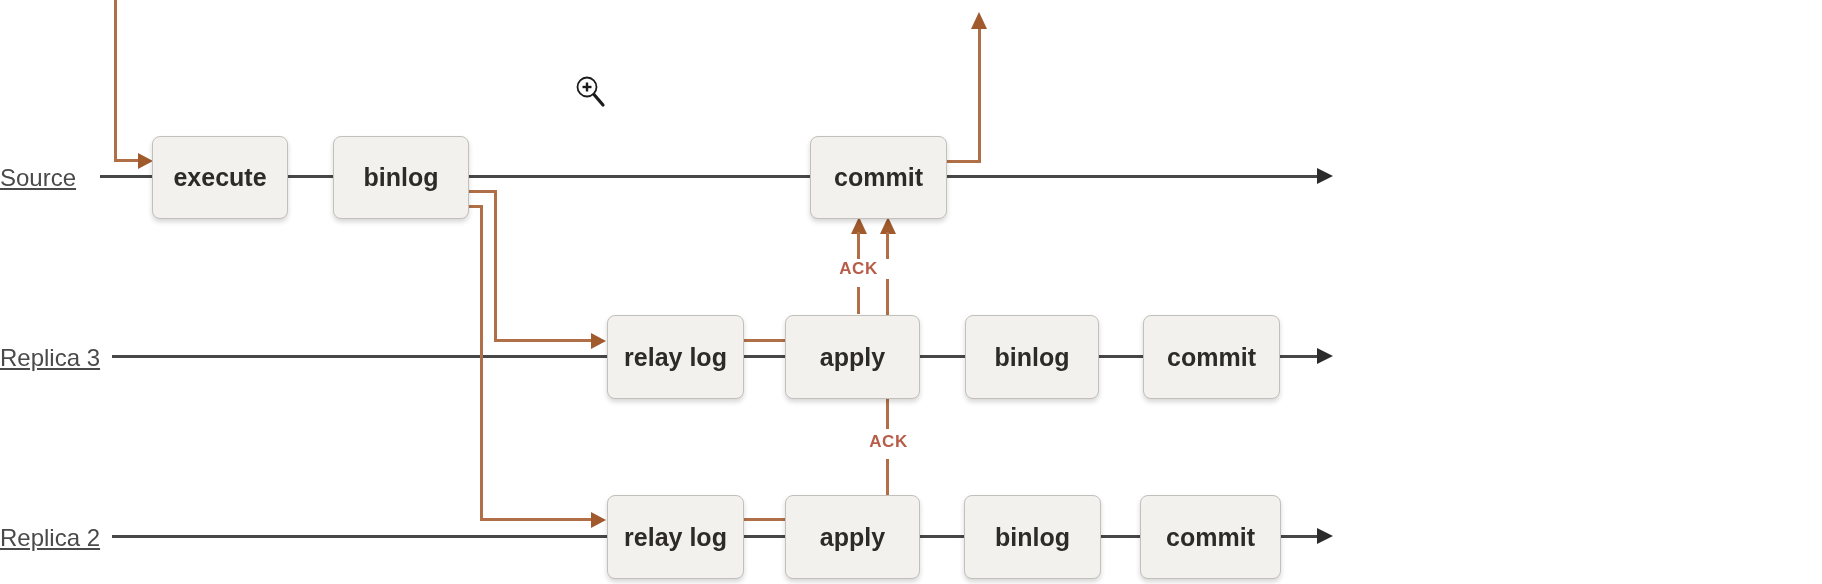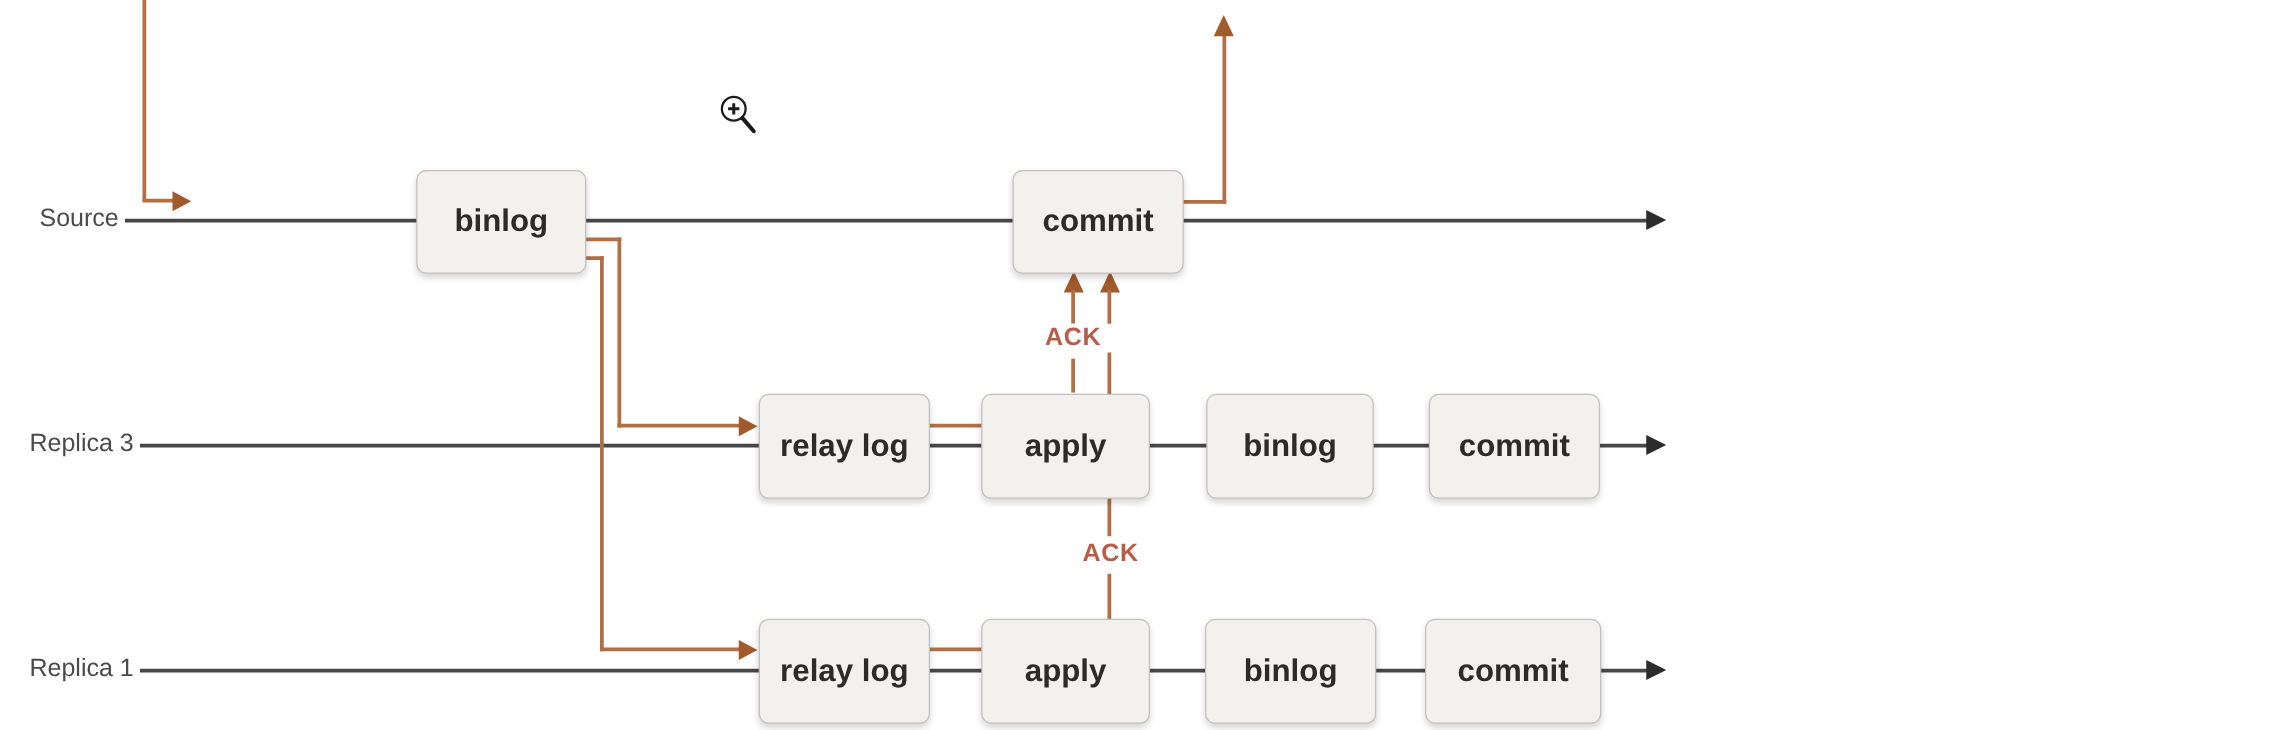--- a/index.html
+++ b/index.html
@@ -12,36 +12,36 @@
   
   .oline{position:absolute;background:var(--arrow-orange);z-index:2;}
   .arr-r-orange{position:absolute;width:0;height:0;border-top:8px solid transparent;
          border-bottom:8px solid transparent;border-left:15px solid var(--arrowhead-orange);z-index:2;}
   .arr-up-orange{position:absolute;width:0;height:0;border-left:8.5px solid transparent;
          border-right:8.5px solid transparent;border-bottom:17px solid var(--arrowhead-orange);z-index:2;}
   
   .box{position:absolute;background:var(--box-fill);border:1.5px solid var(--box-border);
        border-radius:8px;box-shadow:0 3px 5px rgba(0,0,0,0.16);display:flex;align-items:center;
        justify-content:center;font-weight:700;font-size:25px;color:var(--box-text);z-index:3;}
-  .rowlabel{position:absolute;font-size:20px;color:var(--row-label);text-align:right;z-index:1;}
-  .ack{position:absolute;font-weight:700;font-size:20px;letter-spacing:.5px;color:var(--ack-text);
+  .rowlabel{position:absolute;font-size:24px;color:var(--row-label);z-index:1;text-decoration:underline;}
+  .ack{position:absolute;font-weight:700;font-size:17px;letter-spacing:.5px;color:var(--ack-text);
        text-align:center;z-index:4;background:#fff;}
   .watermark{position:absolute;font-size:27px;font-weight:700;letter-spacing:1px;color:#ffffff;
        text-shadow:2px 2px 2px rgba(70,64,58,.95), 0 0 2px rgba(135,128,120,.65);z-index:5;
        font-family:"Liberation Sans",sans-serif;}
   .cursor-icon{position:absolute;z-index:5;}
 </style>
 </head>
 <body>
 
 <div class="stage">
 
   <div class="rowlabel" style="left:0;top:164px;width:95px;">Source</div>
   <div class="rowlabel" style="left:0;top:344px;width:107px;">Replica 3</div>
-  <div class="rowlabel" style="left:0;top:524px;width:107px;">Replica 1</div>
+  <div class="rowlabel" style="left:0;top:524px;width:107px;">Replica 2</div>
 
   <div class="rowline" style="left:100px;top:175px;width:1220px;"></div>
   <div class="rowline" style="left:112px;top:355px;width:1208px;"></div>
   <div class="rowline" style="left:112px;top:535px;width:1208px;"></div>
   <div class="arr-r-black" style="left:1317px;top:168px;"></div>
   <div class="arr-r-black" style="left:1317px;top:348px;"></div>
   <div class="arr-r-black" style="left:1317px;top:528px;"></div>
 
   <div class="oline" style="left:114px;top:0;width:3px;height:161px;"></div>
   <div class="oline" style="left:114px;top:159px;width:26px;height:3px;"></div>
@@ -68,20 +68,21 @@
 
   <div class="arr-up-orange" style="left:879.5px;top:217px;"></div>
   <div class="oline" style="left:886px;top:232px;width:3px;height:84px;"></div>
   <div class="oline" style="left:886px;top:397px;width:3px;height:32px;"></div>
   <div class="oline" style="left:886px;top:459px;width:3px;height:37px;"></div>
   <div class="ack" style="left:856px;top:432px;width:65px;">ACK</div>
 
   <div class="oline" style="left:741px;top:339px;width:45px;height:3px;"></div>
   <div class="oline" style="left:741px;top:518px;width:45px;height:3px;"></div>
 
+  <div class="box" style="left:152px;top:136px;width:134px;height:81px;">execute</div>
   <div class="box" style="left:333px;top:136px;width:134px;height:81px;">binlog</div>
   <div class="box" style="left:810px;top:136px;width:135px;height:81px;">commit</div>
 
   <div class="box" style="left:607px;top:315px;width:135px;height:82px;">relay log</div>
   <div class="box" style="left:785px;top:315px;width:133px;height:82px;">apply</div>
   <div class="box" style="left:965px;top:315px;width:132px;height:82px;">binlog</div>
   <div class="box" style="left:1143px;top:315px;width:135px;height:82px;">commit</div>
 
   <div class="box" style="left:607px;top:495px;width:135px;height:82px;">relay log</div>
   <div class="box" style="left:785px;top:495px;width:133px;height:82px;">apply</div>

